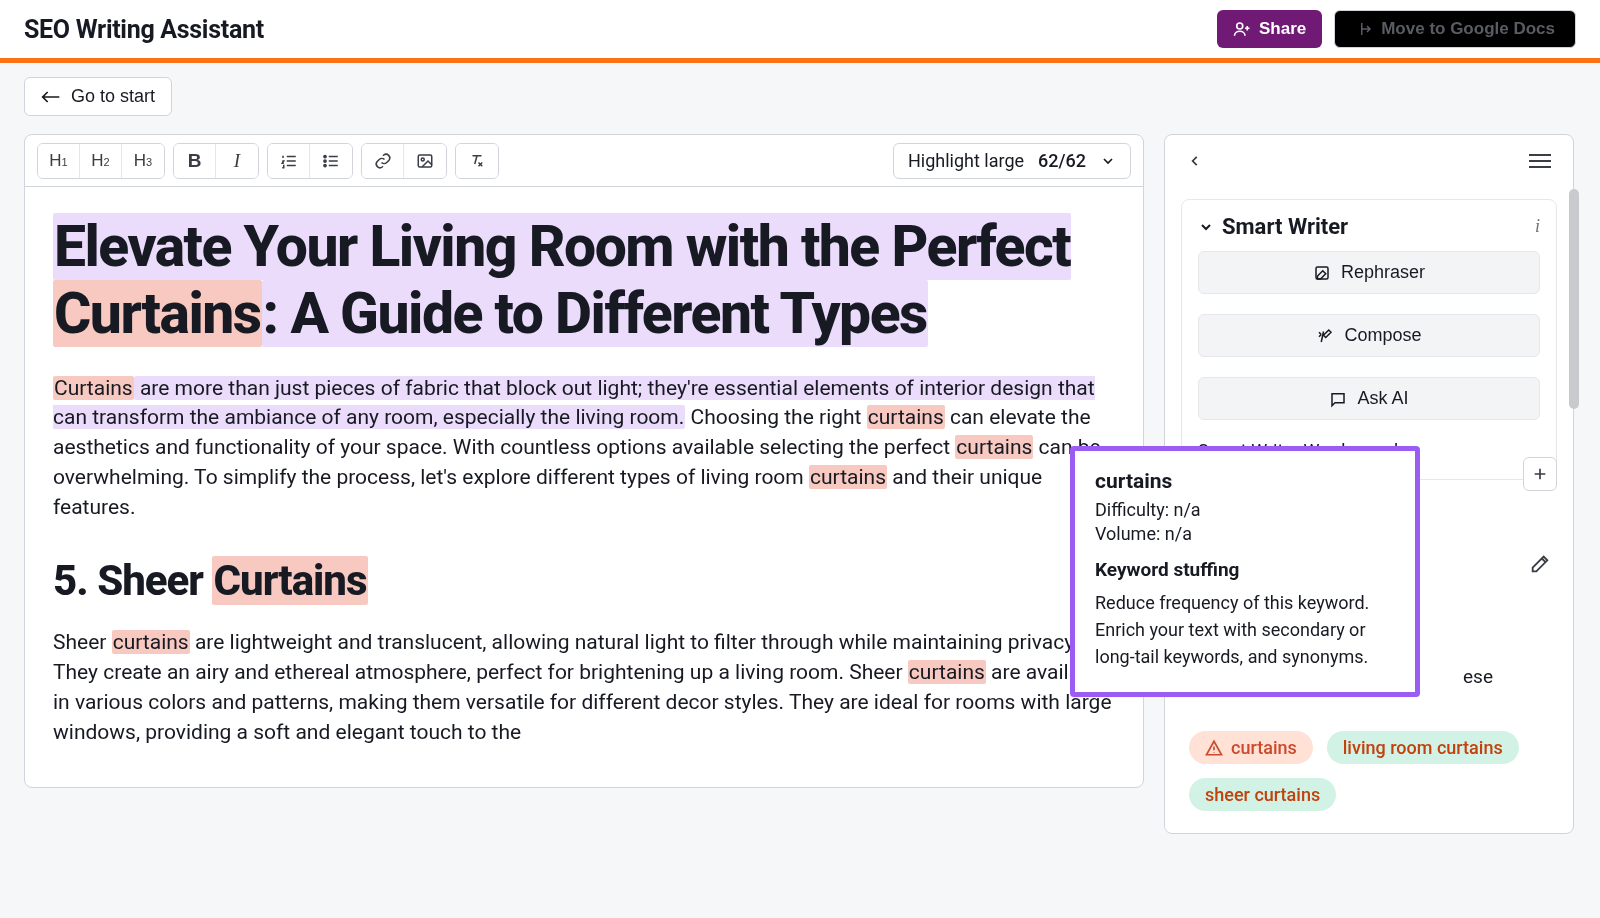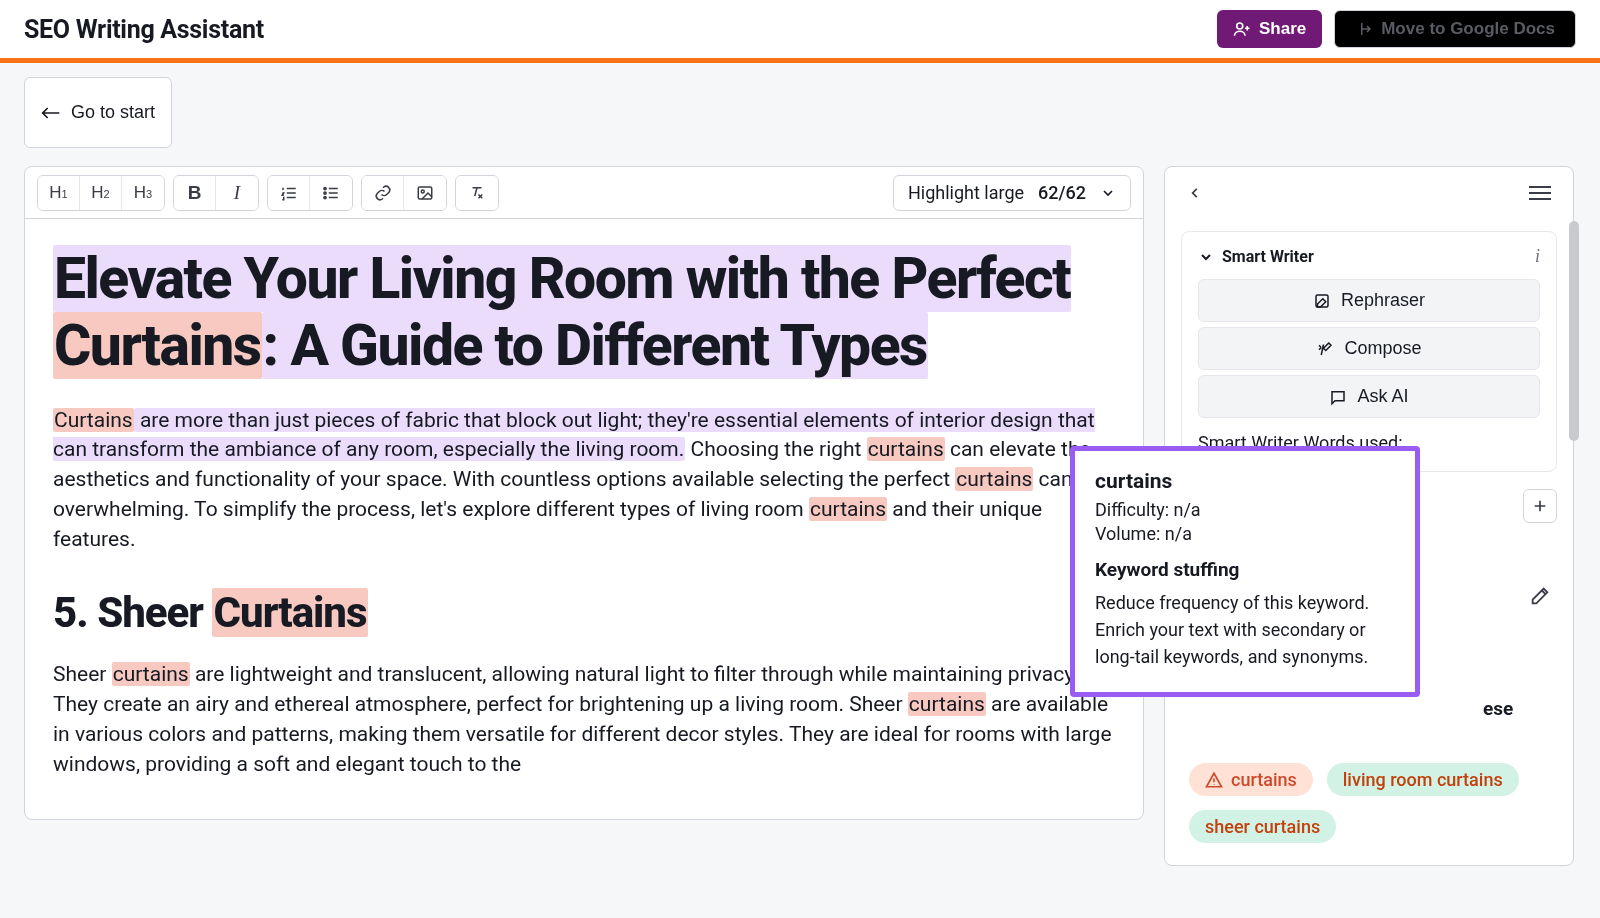--- a/index.html
+++ b/index.html
@@ -59,21 +59,21 @@
   }
 
   
   .sub-row {
     padding: 14px 24px 0 24px;
   }
   .go-to-start {
     background: #fff;
     border: 1px solid #d1d5db;
     border-radius: 6px;
-    padding: 24px 16px;
+    padding: 8px 16px;
     font-size: 18px;
     color: #171a22;
     display: inline-flex;
     align-items: center;
     gap: 10px;
     cursor: pointer;
   }
 
   
   .main {
@@ -206,39 +206,39 @@
   .sw-header {
     display: flex;
     align-items: center;
     justify-content: space-between;
     margin-bottom: 12px;
   }
   .sw-title {
     display: flex;
     align-items: center;
     gap: 8px;
-    font-size: 16px;
+    font-size: 22px;
     font-weight: 700;
   }
   .sw-info { font-family: Georgia, serif; font-style: italic; color: #6b7280; cursor: pointer; font-size: 18px; }
 
   .sw-btn {
     width: 100%;
     background: #f3f4f6;
     border: 1px solid #e5e7eb;
     border-radius: 6px;
     padding: 10px 12px;
     font-size: 18px;
     font-weight: 500;
     color: #171a22;
     display: flex;
     align-items: center;
     justify-content: center;
     gap: 10px;
-    margin-bottom: 5px;
+    margin-bottom: 20px;
     cursor: pointer;
   }
 
   .sw-words {
     font-size: 18px;
     color: #171a22;
     margin-top: 14px;
   }
 
   .plus-box {
@@ -314,25 +314,24 @@
     padding: 6px 16px;
     font-size: 18px;
     display: inline-flex;
     align-items: center;
     gap: 8px;
   }
   .pill-warn { background: #ffe1d6; color: #cc4a2b; font-weight: 500; }
   .pill-ok { background: #d2f2e6; color: #c2410c; font-weight: 500; }
   .ese-frag {
     position: absolute;
-    left: 318px;
+    left: 298px;
     top: 530px;
     font-size: 19px;
     color: #171a22;
-    font-weight: bold;
   }
 
   .scroll-thumb {
     position: absolute;
     right: -6px;
     top: 54px;
     width: 10px;
     height: 220px;
     background: #c8cace;
     border-radius: 6px;

